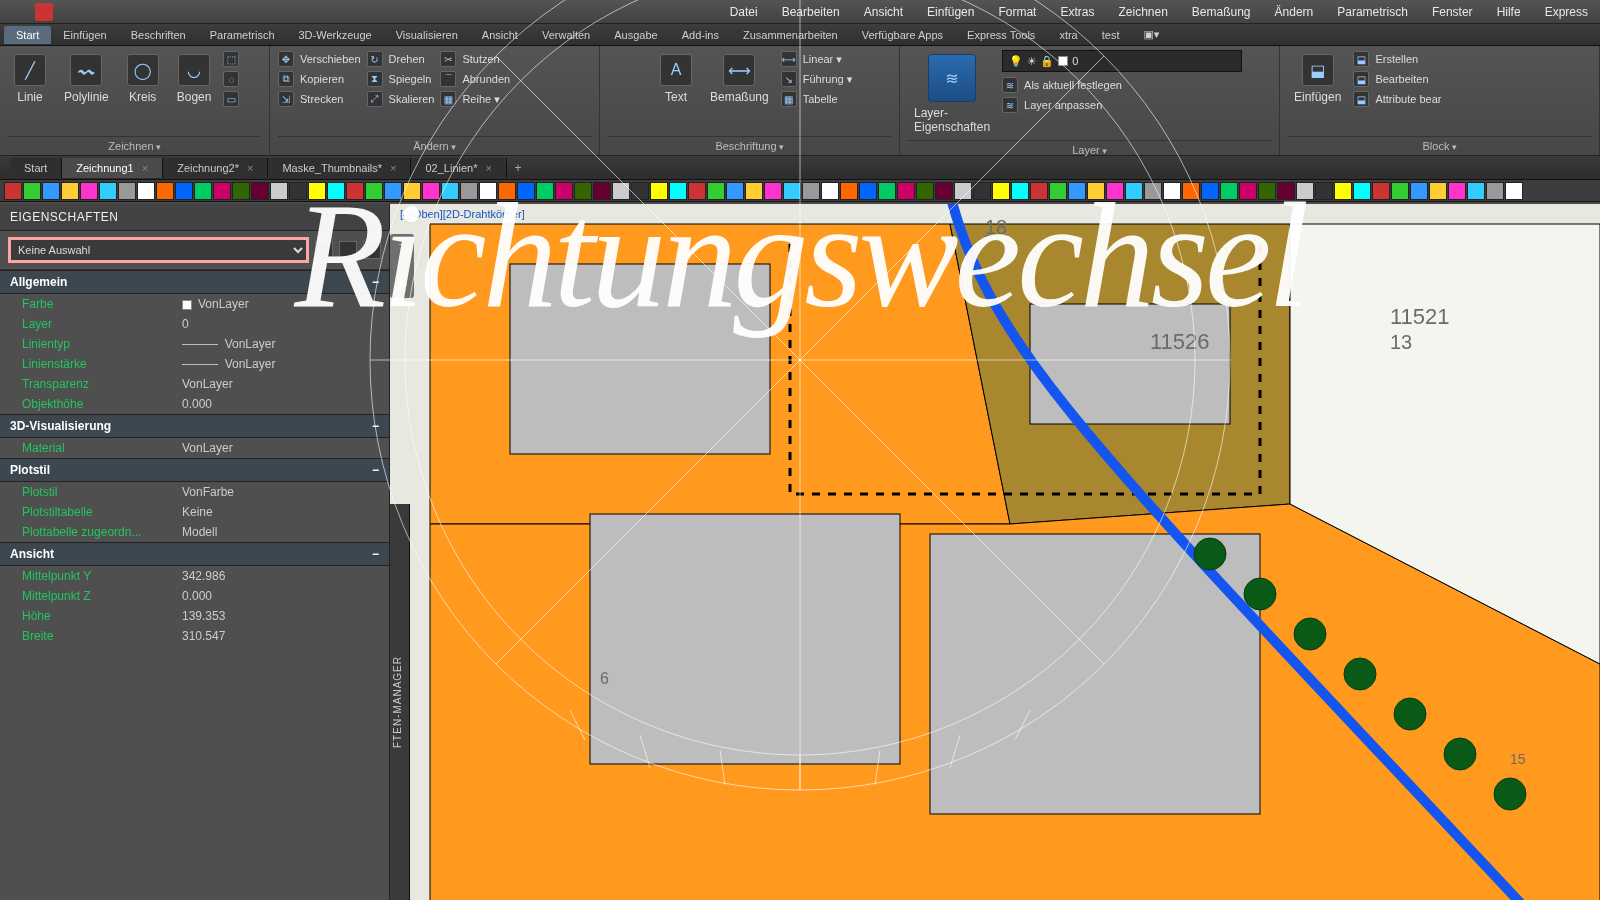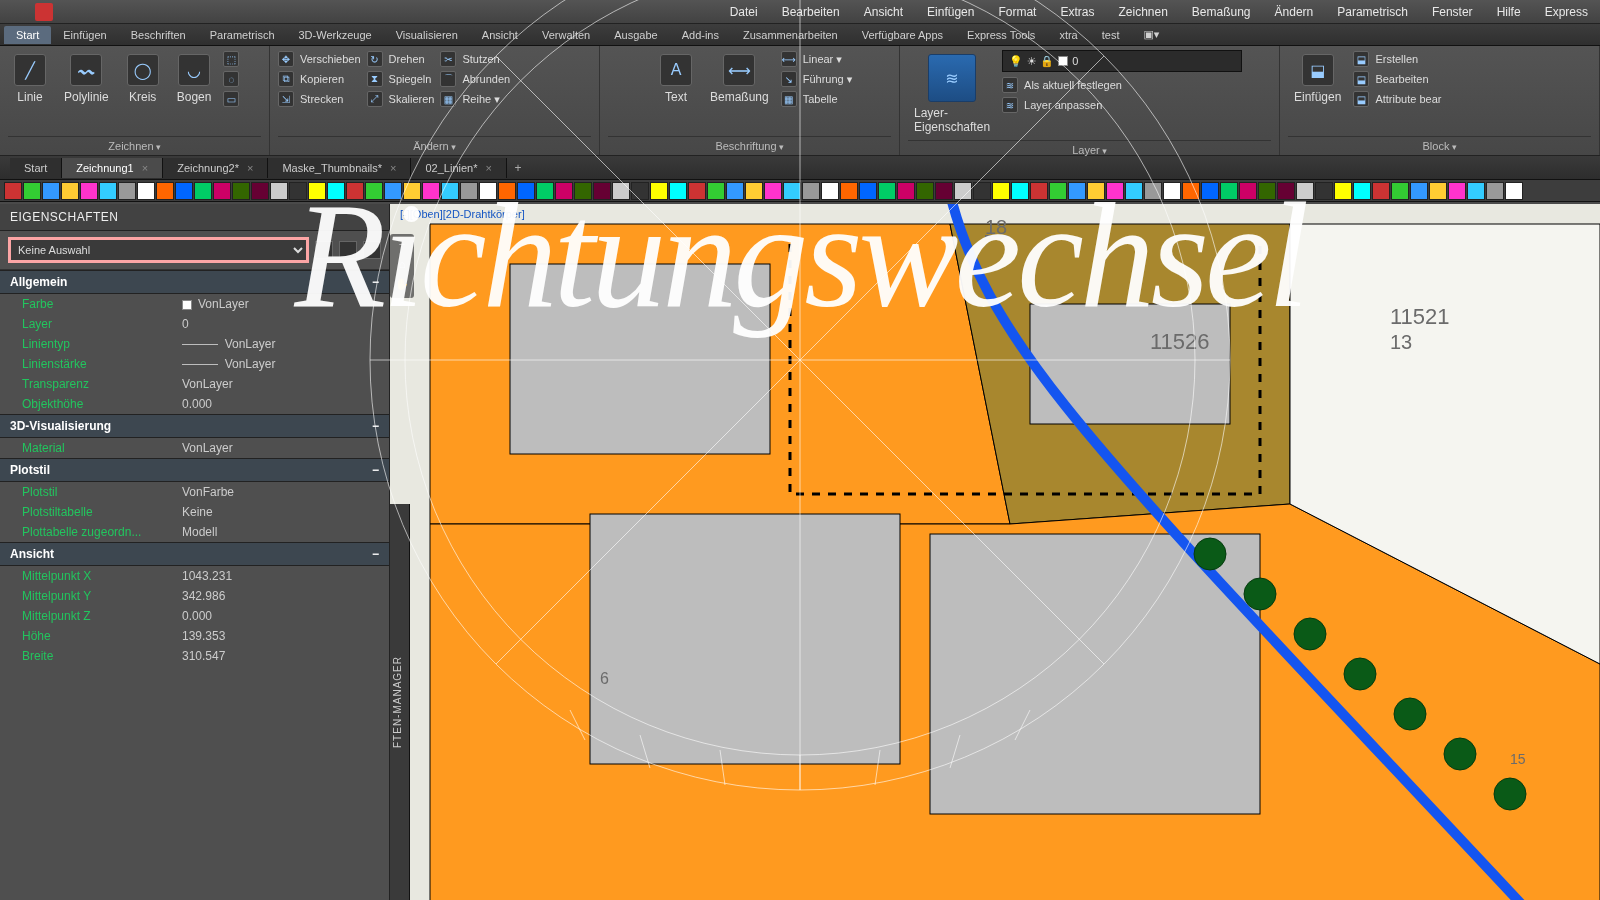--- a/index.html
+++ b/index.html
@@ -425,24 +425,20 @@
         </div>
         <div class="prow">
           <span class="k">Plottabelle zugeordn...</span>
           <span class="v">Modell</span>
         </div>
         <div class="section-h">
           <span>Ansicht</span>
           <span>−</span>
         </div>
         <div class="prow">
-          <span class="k">Mittelpunkt X</span>
-          <span class="v">1043.231</span>
-        </div>
-        <div class="prow">
           <span class="k">Mittelpunkt Y</span>
           <span class="v">342.986</span>
         </div>
         <div class="prow">
           <span class="k">Mittelpunkt Z</span>
           <span class="v">0.000</span>
         </div>
         <div class="prow">
           <span class="k">Höhe</span>
           <span class="v">139.353</span>

